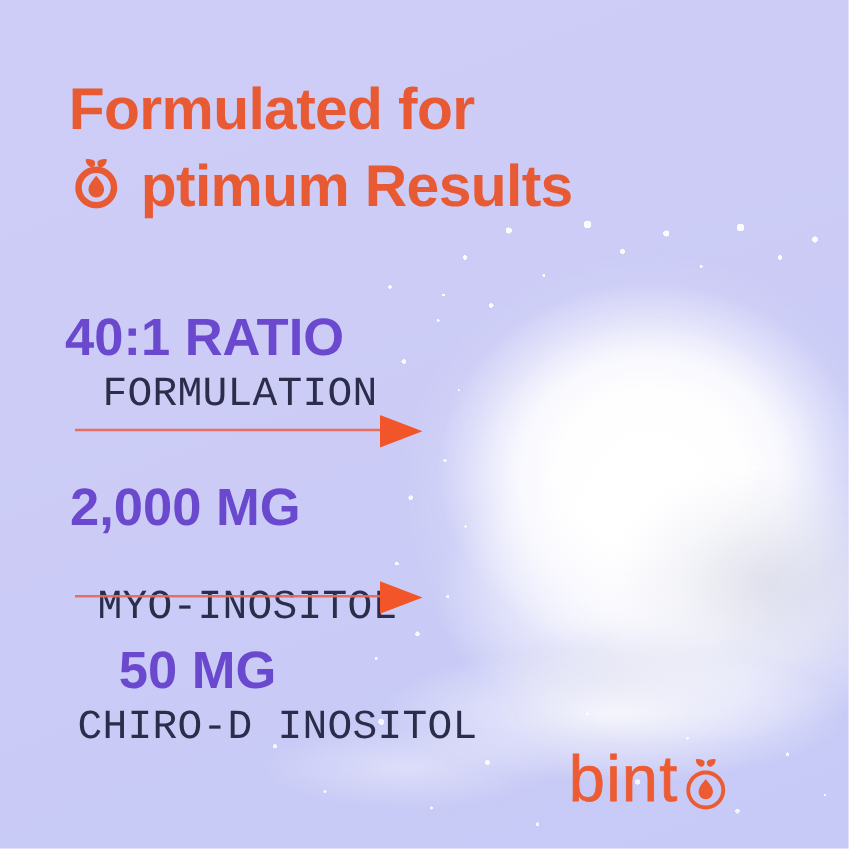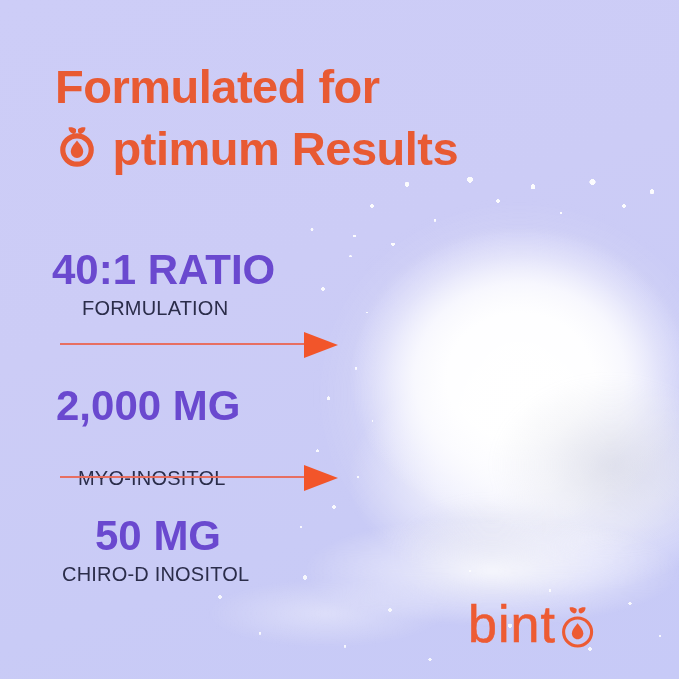--- a/index.html
+++ b/index.html
@@ -152,24 +152,25 @@
     position: absolute;
     color: #6a49cf;
     font-size: 42px;
     font-weight: 700;
     letter-spacing: 0px;
     white-space: nowrap;
   }
   .stat-label {
     position: absolute;
     color: #2b2d4a;
-    font-size: 20px;
+    font-size: 33px;
     font-weight: 500;
     letter-spacing: 0.2px;
     white-space: nowrap;
+    font-family: Liberation Mono, monospace;
   }
 
   #stat1-value { left: 52px;  top: 246px; }
   #stat1-label { left: 82px;  top: 297px; }
   #stat2-value { left: 56px;  top: 382px; }
   #stat2-label { left: 78px;  top: 433px; margin-top: 34px; }
   #stat3-value { left: 95px;  top: 512px; }
   #stat3-label { left: 62px;  top: 563px; }
 
   
@@ -199,21 +200,20 @@
   #arrow2 .head  { left: 244px; }
 
   
   #brand-logo {
     position: absolute;
     left: 455px;
     top: 598px;
     display: flex;
     align-items: flex-start;
     color: #ed5b33;
-    margin-left: 13px;
   }
   #brand-wordmark {
     font-size: 52px;
     font-weight: 400;
     letter-spacing: 1px;
     line-height: 1;
     color: #ed5b33;
     -webkit-text-stroke: 0.6px #ed5b33;
   }
   #brand-mark {

